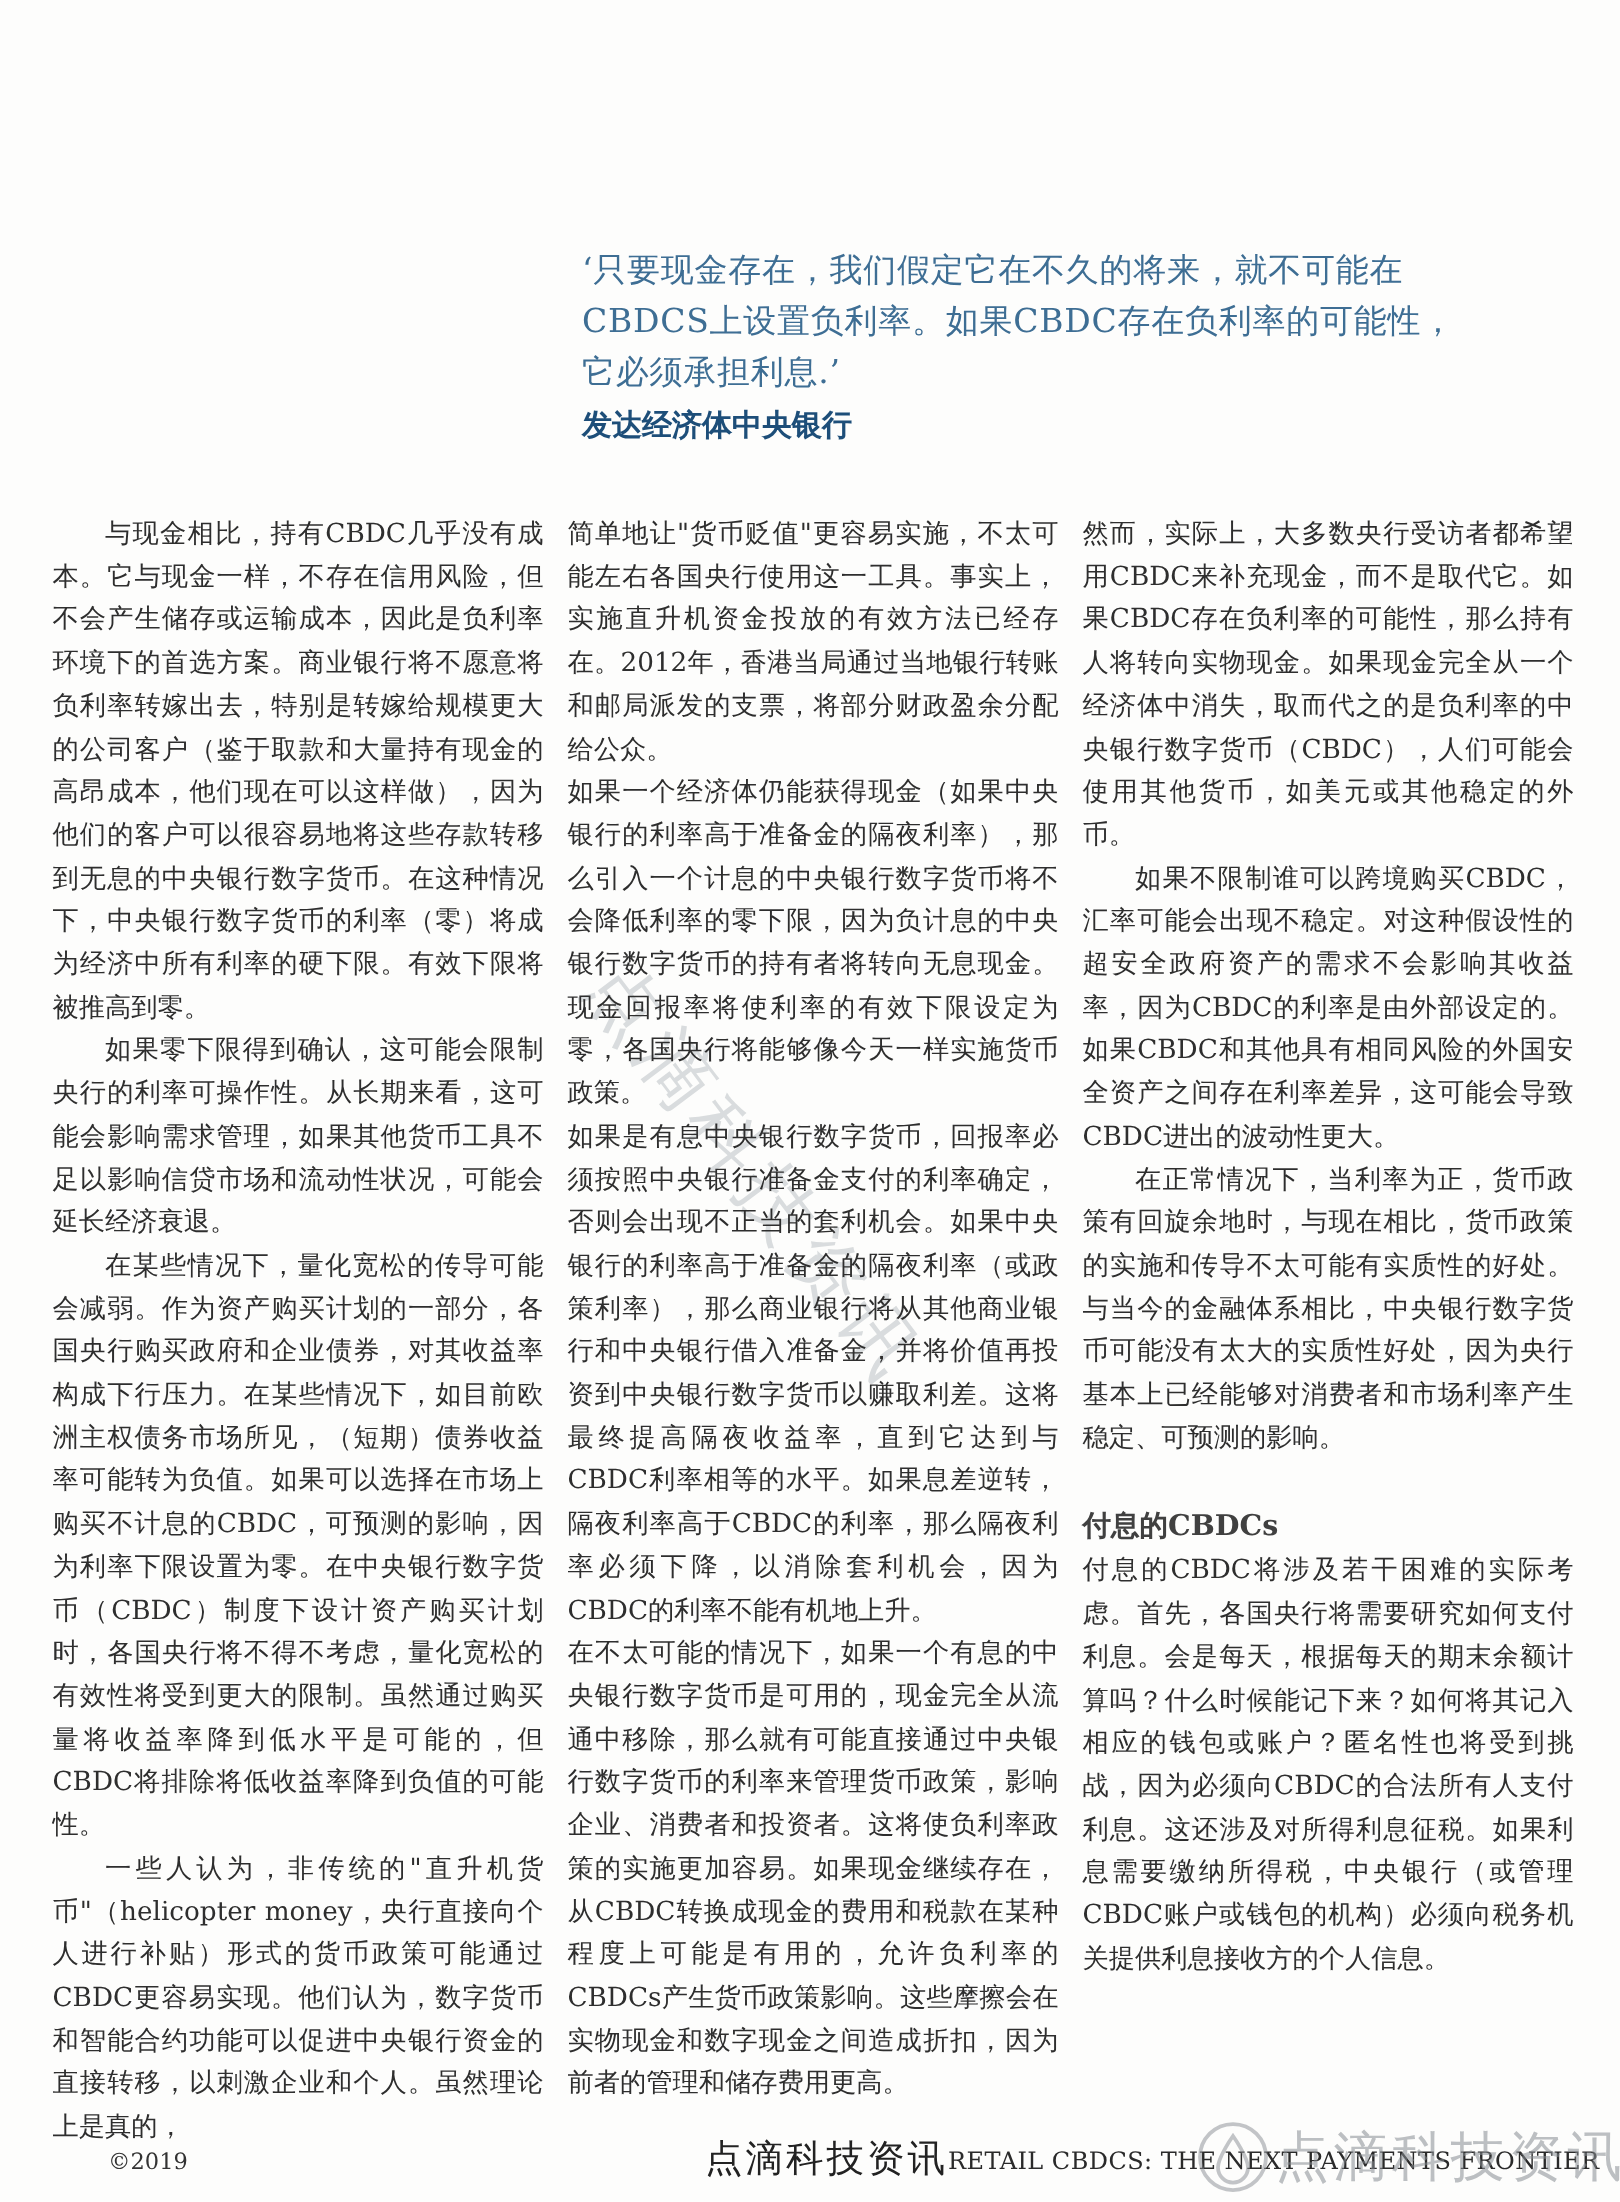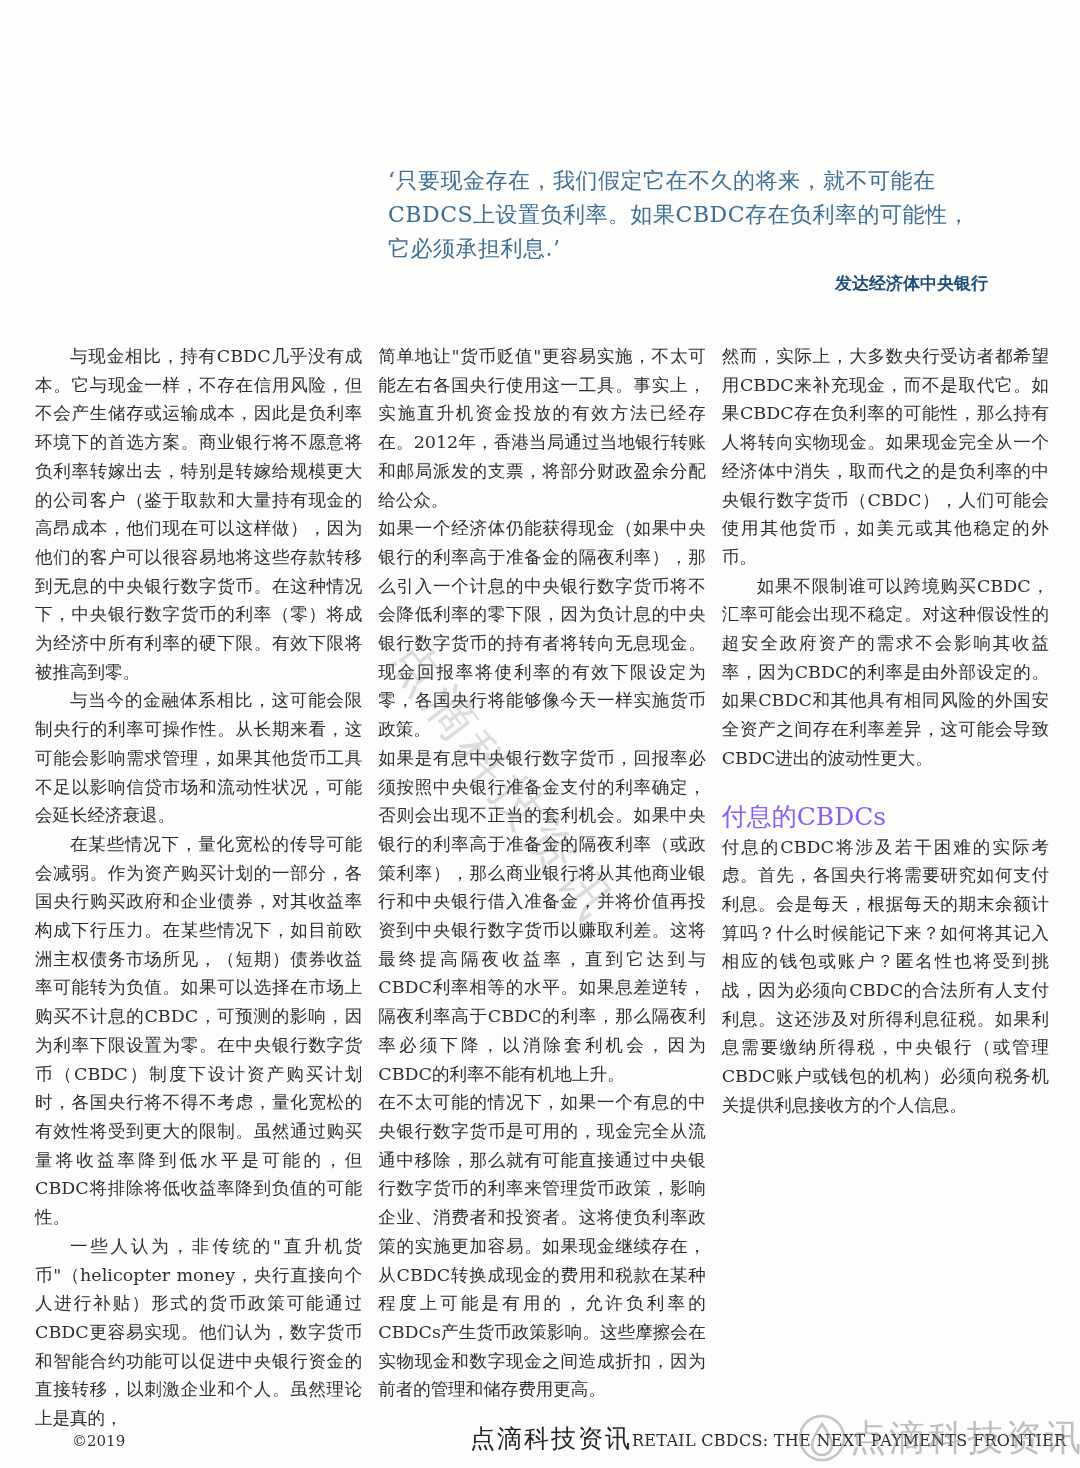--- a/index.html
+++ b/index.html
@@ -18,43 +18,42 @@
     position:absolute;left:388px;top:164px;width:600px;
   }
   .quote-text{
     color:#3e6e94;
     font-size:22px;line-height:34px;
     letter-spacing:0.5px;
   }
   .quote-attribution{
     color:#1d4e79;
     font-weight:bold;
-    font-size:17px;line-height:30px;
+    font-size:20px;line-height:30px;
     margin-top:2px;
-    text-align:right;
   }
 
   
   .columns{
     position:absolute;left:35px;top:342px;width:1014px;
     display:flex;gap:16px;
   }
   .column{flex:1;min-width:0;}
   .column p{
     margin:0;
     font-size:17.5px;
     line-height:28.7px;
     text-align:justify;
     color:#2e2e2e;
   }
   .column p.indent{text-indent:2em;}
   .section-heading{
-    color:#8b5cf6;
-    font-weight:normal;
-    font-size:25px;
+    color:#404040;
+    font-weight:bold;
+    font-size:19px;
     line-height:28px;
     margin:30px 0 2px 0;
   }
 
   
   .watermark-diagonal{
     position:absolute;left:428px;top:628px;
     font-size:50px;
     color:rgba(125,135,145,0.28);
     transform:rotate(53deg);
@@ -100,35 +99,36 @@
     <div class="quote-text">‘只要现金存在，我们假定它在不久的将来，就不可能在CBDCS上设置负利率。如果CBDC存在负利率的可能性，它必须承担利息.’</div>
     <div class="quote-attribution">发达经济体中央银行</div>
   </div>
 
   <div class="watermark-diagonal">点滴科技资讯</div>
 
   <div class="columns">
 
     <div class="column">
       <p class="indent">与现金相比，持有CBDC几乎没有成本。它与现金一样，不存在信用风险，但不会产生储存或运输成本，因此是负利率环境下的首选方案。商业银行将不愿意将负利率转嫁出去，特别是转嫁给规模更大的公司客户（鉴于取款和大量持有现金的高昂成本，他们现在可以这样做），因为他们的客户可以很容易地将这些存款转移到无息的中央银行数字货币。在这种情况下，中央银行数字货币的利率（零）将成为经济中所有利率的硬下限。有效下限将被推高到零。</p>
-      <p class="indent">与当今的金融体系相比，这可能会限制央行的利率可操作性。从长期来看，这可能会影响需求管理，如果其他货币工具不足以影响信贷市场和流动性状况，可能会延长经济衰退。</p>
+      <p class="indent">如果零下限得到确认，这可能会限制央行的利率可操作性。从长期来看，这可能会影响需求管理，如果其他货币工具不足以影响信贷市场和流动性状况，可能会延长经济衰退。</p>
       <p class="indent">在某些情况下，量化宽松的传导可能会减弱。作为资产购买计划的一部分，各国央行购买政府和企业债券，对其收益率构成下行压力。在某些情况下，如目前欧洲主权债务市场所见，（短期）债券收益率可能转为负值。如果可以选择在市场上购买不计息的CBDC，可预测的影响，因为利率下限设置为零。在中央银行数字货币（CBDC）制度下设计资产购买计划时，各国央行将不得不考虑，量化宽松的有效性将受到更大的限制。虽然通过购买量将收益率降到低水平是可能的，但CBDC将排除将低收益率降到负值的可能性。</p>
       <p class="indent">一些人认为，非传统的"直升机货币"（helicopter money，央行直接向个人进行补贴）形式的货币政策可能通过CBDC更容易实现。他们认为，数字货币和智能合约功能可以促进中央银行资金的直接转移，以刺激企业和个人。虽然理论上是真的，</p>
     </div>
 
     <div class="column">
       <p>简单地让"货币贬值"更容易实施，不太可能左右各国央行使用这一工具。事实上，实施直升机资金投放的有效方法已经存在。2012年，香港当局通过当地银行转账和邮局派发的支票，将部分财政盈余分配给公众。</p>
       <p>如果一个经济体仍能获得现金（如果中央银行的利率高于准备金的隔夜利率），那么引入一个计息的中央银行数字货币将不会降低利率的零下限，因为负计息的中央银行数字货币的持有者将转向无息现金。现金回报率将使利率的有效下限设定为零，各国央行将能够像今天一样实施货币政策。</p>
       <p>如果是有息中央银行数字货币，回报率必须按照中央银行准备金支付的利率确定，否则会出现不正当的套利机会。如果中央银行的利率高于准备金的隔夜利率（或政策利率），那么商业银行将从其他商业银行和中央银行借入准备金，并将价值再投资到中央银行数字货币以赚取利差。这将最终提高隔夜收益率，直到它达到与CBDC利率相等的水平。如果息差逆转，隔夜利率高于CBDC的利率，那么隔夜利率必须下降，以消除套利机会，因为CBDC的利率不能有机地上升。</p>
       <p>在不太可能的情况下，如果一个有息的中央银行数字货币是可用的，现金完全从流通中移除，那么就有可能直接通过中央银行数字货币的利率来管理货币政策，影响企业、消费者和投资者。这将使负利率政策的实施更加容易。如果现金继续存在，从CBDC转换成现金的费用和税款在某种程度上可能是有用的，允许负利率的CBDCs产生货币政策影响。这些摩擦会在实物现金和数字现金之间造成折扣，因为前者的管理和储存费用更高。</p>
     </div>
 
     <div class="column">
       <p>然而，实际上，大多数央行受访者都希望用CBDC来补充现金，而不是取代它。如果CBDC存在负利率的可能性，那么持有人将转向实物现金。如果现金完全从一个经济体中消失，取而代之的是负利率的中央银行数字货币（CBDC），人们可能会使用其他货币，如美元或其他稳定的外币。</p>
       <p class="indent">如果不限制谁可以跨境购买CBDC，汇率可能会出现不稳定。对这种假设性的超安全政府资产的需求不会影响其收益率，因为CBDC的利率是由外部设定的。如果CBDC和其他具有相同风险的外国安全资产之间存在利率差异，这可能会导致CBDC进出的波动性更大。</p>
+      <p class="indent">在正常情况下，当利率为正，货币政策有回旋余地时，与现在相比，货币政策的实施和传导不太可能有实质性的好处。与当今的金融体系相比，中央银行数字货币可能没有太大的实质性好处，因为央行基本上已经能够对消费者和市场利率产生稳定、可预测的影响。</p>
       <div class="section-heading">付息的CBDCs</div>
       <p>付息的CBDC将涉及若干困难的实际考虑。首先，各国央行将需要研究如何支付利息。会是每天，根据每天的期末余额计算吗？什么时候能记下来？如何将其记入相应的钱包或账户？匿名性也将受到挑战，因为必须向CBDC的合法所有人支付利息。这还涉及对所得利息征税。如果利息需要缴纳所得税，中央银行（或管理CBDC账户或钱包的机构）必须向税务机关提供利息接收方的个人信息。</p>
     </div>
 
   </div>
 
   <div class="footer-copyright">©2019</div>
   <div class="footer-brand">点滴科技资讯</div>
   <div class="footer-article-title">RETAIL CBDCS: THE NEXT PAYMENTS FRONTIER</div>
 

